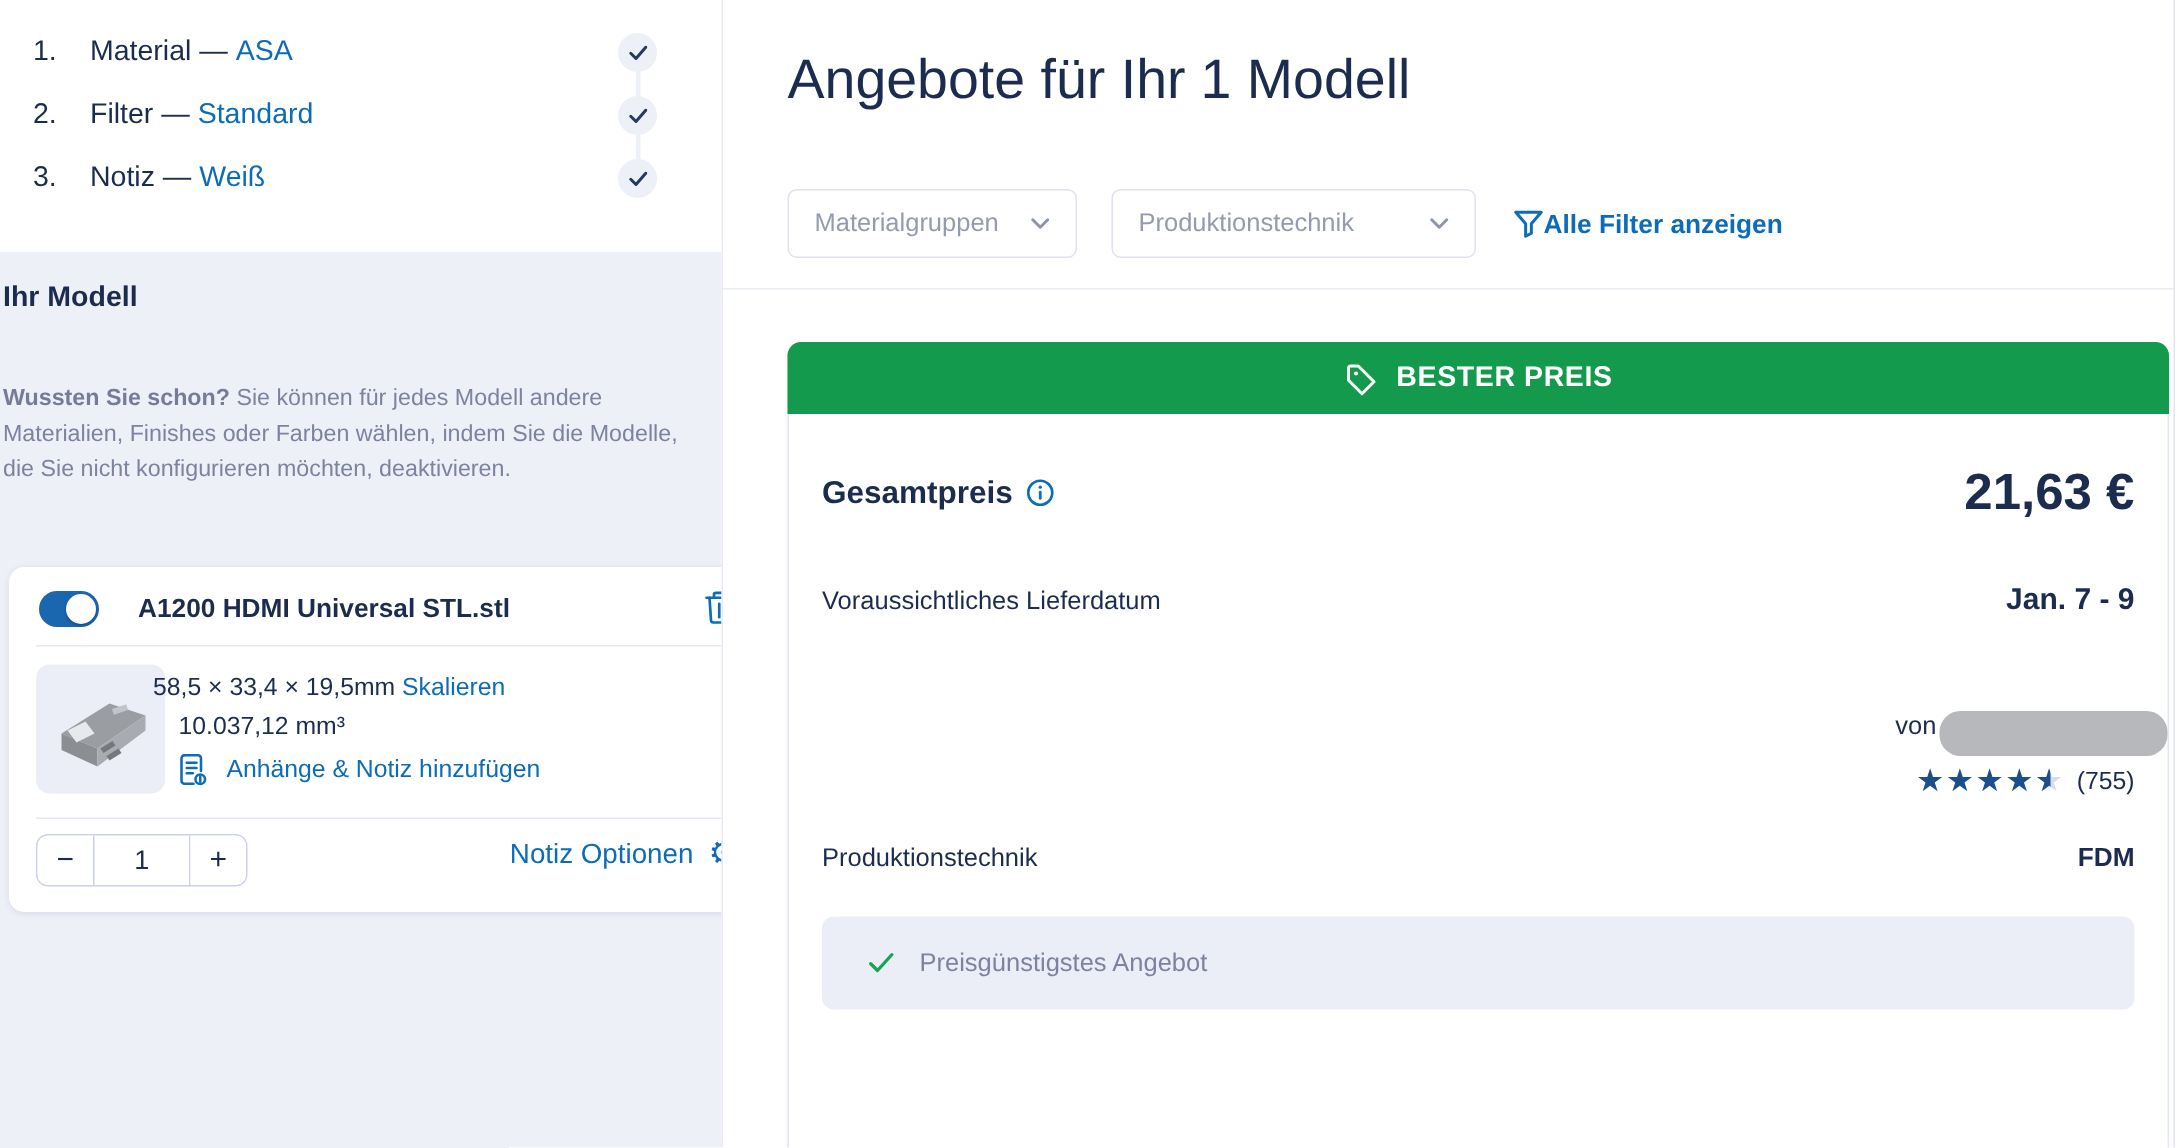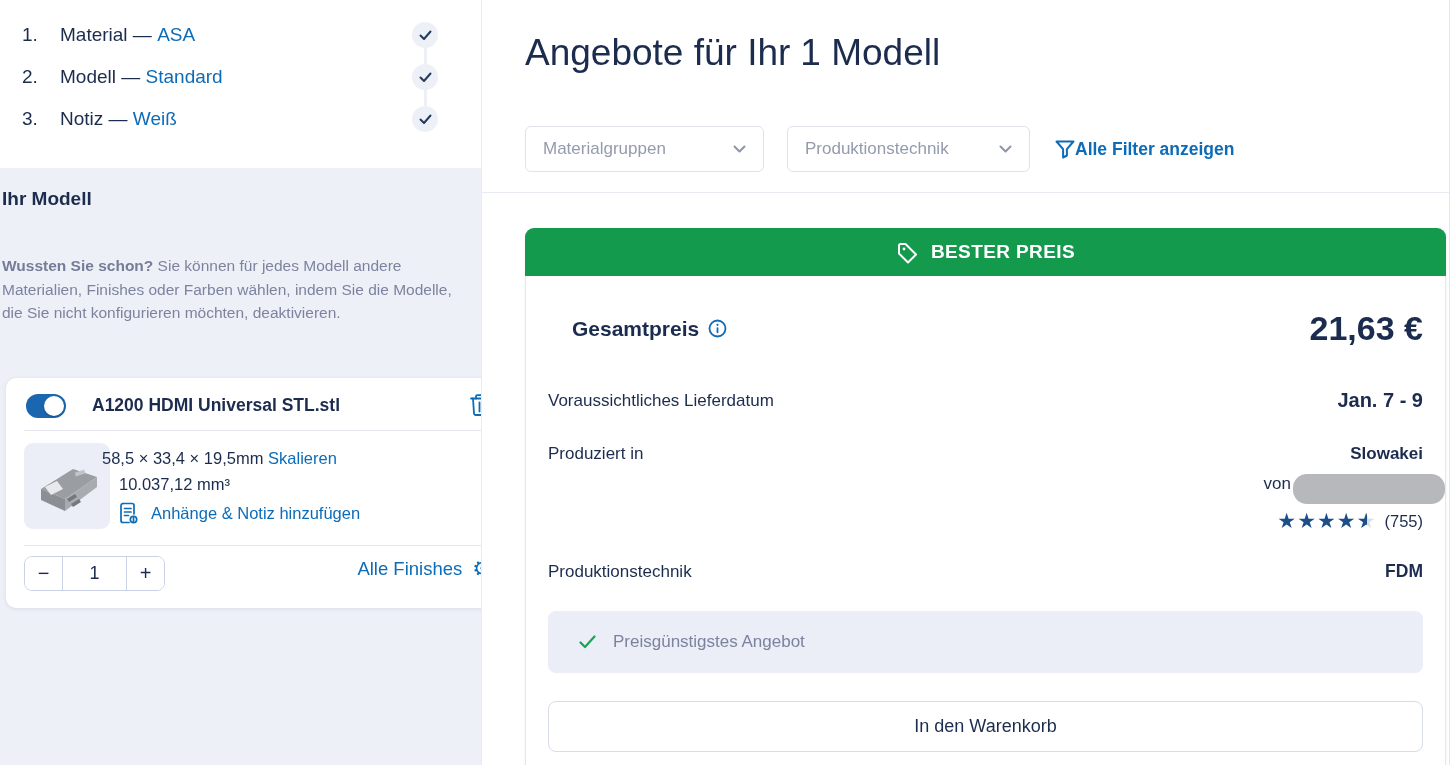--- a/index.html
+++ b/index.html
@@ -58,39 +58,39 @@
 
   
   .main { position:absolute; left:481px; top:0; width:968px; height:765px; background:#ffffff;
     border-left:1px solid #e9ebf3; }
   .page-title { position:absolute; left:43px; top:32px; font-size:37px; color:#1c2c4e; font-weight:400; white-space:nowrap; }
   .page-title .bold { font-weight:normal; margin-left:10px;margin-top:38px; }
 
   .filter-row { position:absolute; left:43px; top:126px; height:46px; display:flex; align-items:center; }
   .dropdown { height:46px; border:1px solid #dfe2ec; border-radius:6px; background:#fff; display:flex;
     align-items:center; gap:12px; padding:0 17px; font-size:17px; color:#949bae; cursor:pointer; }
-  .dropdown.dd1 { width:239px; margin-right:23px; }
+  .dropdown.dd1 { width:193px; margin-right:23px; }
   .dropdown.dd2 { width:243px; margin-right:25px; }
   .dropdown .dd-label { flex:1; }
   .filter-link { display:flex; align-items:center; gap:0; font-size:17.5px; font-weight:600;
     color:#0d6cb8; cursor:pointer; }
   .filter-link a { color:#0d6cb8; text-decoration:none; }
 
   .main-divider { position:absolute; left:0; top:192px; width:968px; height:1px; background:#e9ebf3; }
   .scroll-line { position:absolute; left:1449px; top:0; width:1px; height:765px; background:#e4e6ef; }
 
   .offer-card { position:absolute; left:43px; top:228px; width:921px; height:560px; background:#ffffff;
     border:1px solid #e4e7f0; border-radius:9px; box-shadow:0 1px 3px rgba(28,44,78,0.06); }
   .offer-badge { position:absolute; left:-1px; top:-1px; width:921px; height:48px; background:#149a4d;
     border-radius:9px 9px 0 0; display:flex; align-items:center; justify-content:center; gap:12px; }
   .offer-badge .badge-text { color:#ffffff; font-size:19px; font-weight:bold; letter-spacing:0.4px; }
 
   .row-price { position:absolute; left:22px; right:22px; top:80px; display:flex; align-items:center; }
   .price-label-wrap { display:flex; align-items:center; gap:9px; }
-  .price-label { font-size:21px; font-weight:bold; color:#1c2c4e;margin-left:24px; }
+  .price-label { font-size:21px; font-weight:bold; color:#1c2c4e; }
   .price-value { margin-left:auto; font-size:34px; font-weight:bold; color:#1c2c4e; }
 
   .row-delivery { position:absolute; left:22px; right:22px; top:160px; display:flex; align-items:center; }
   .row-label { font-size:17px; color:#1c2c4e; }
   .delivery-value { margin-left:auto; font-size:20px; font-weight:bold; color:#1c2c4e; }
 
   .row-produced { position:absolute; left:22px; right:22px; top:215px; display:flex; }
   .produced-value { margin-left:auto; font-size:17px; font-weight:bold; color:#1c2c4e; }
 
   .row-seller { position:absolute; right:0; top:245px; display:flex; align-items:flex-start; }
@@ -128,21 +128,21 @@
       <span class="lbl"><span>Material</span>&nbsp;<span>—</span>&nbsp;<a href="#">ASA</a></span>
     </div>
     <div class="step-check" style="top:22px;">
       <svg width="13" height="11" viewBox="0 0 13 11">
           <polyline points="1.5,5.5 5,9 11.5,1.5" fill="none" stroke="#243a5e" stroke-width="2" stroke-linecap="round" stroke-linejoin="round"></polyline>
         </svg>
     </div>
 
     <div class="step-row" style="top:64px;">
       <span class="num">2.</span>
-      <span class="lbl"><span>Modell</span>&nbsp;<span>—</span>&nbsp;<a href="#">Standard</a></span>
+      <span class="lbl"><span>Filter</span>&nbsp;<span>—</span>&nbsp;<a href="#">Standard</a></span>
     </div>
     <div class="step-check" style="top:64px;">
       <svg width="13" height="11" viewBox="0 0 13 11">
           <polyline points="1.5,5.5 5,9 11.5,1.5" fill="none" stroke="#243a5e" stroke-width="2" stroke-linecap="round" stroke-linejoin="round"></polyline>
         </svg>
     </div>
 
     <div class="step-row" style="top:106px;">
       <span class="num">3.</span>
       <span class="lbl"><span>Notiz</span>&nbsp;<span>—</span>&nbsp;<a href="#">Weiß</a></span>
@@ -208,21 +208,21 @@
 
     <div class="mc-divider" style="top:167px;"></div>
 
     <div class="stepper">
       <button class="btn">−</button>
       <div class="val">1</div>
       <button class="btn">+</button>
     </div>
 
     <div class="all-options">
-      <a href="#">Alle Finishes</a>
+      <a href="#">Notiz Optionen</a>
       <span class="gear-glyph">⚙</span>
     </div>
   </div>
 </div>
 
 <div class="main">
   <h1 class="page-title"><span>Angebote für Ihr</span><span class="bold">1 Modell</span></h1>
 
   <div class="filter-row">
     <div class="dropdown dd1">
@@ -276,24 +276,20 @@
         </span>
       </span>
       <span class="price-value">21,63 €</span>
     </div>
 
     <div class="row-delivery">
       <span class="row-label">Voraussichtliches Lieferdatum</span>
       <span class="delivery-value">Jan. 7 - 9</span>
     </div>
 
-    <div class="row-produced">
-      <span class="row-label">Produziert in</span>
-      <span class="produced-value">Slowakei</span>
-    </div>
 
     <div class="row-seller">
       <span class="seller-prefix">von</span>
       <span class="seller-blob"></span>
     </div>
 
     <div class="row-rating">
       <span class="stars">
         <span class="star">★</span>
           <span class="star">★</span>
@@ -311,17 +307,16 @@
 
     <div class="note-banner">
       <span>
         <svg width="17" height="14" viewBox="0 0 17 14">
             <polyline points="1.5,7.5 6,12 15.5,1.5" fill="none" stroke="#18a451" stroke-width="2.2" stroke-linecap="round" stroke-linejoin="round"></polyline>
           </svg>
       </span>
       <span class="note-text">Preisgünstigstes Angebot</span>
     </div>
 
-    <button class="cart-button">In den Warenkorb</button>
   </div>
 </div>
 
 <div class="scroll-line"></div>
 
 </body></html>

